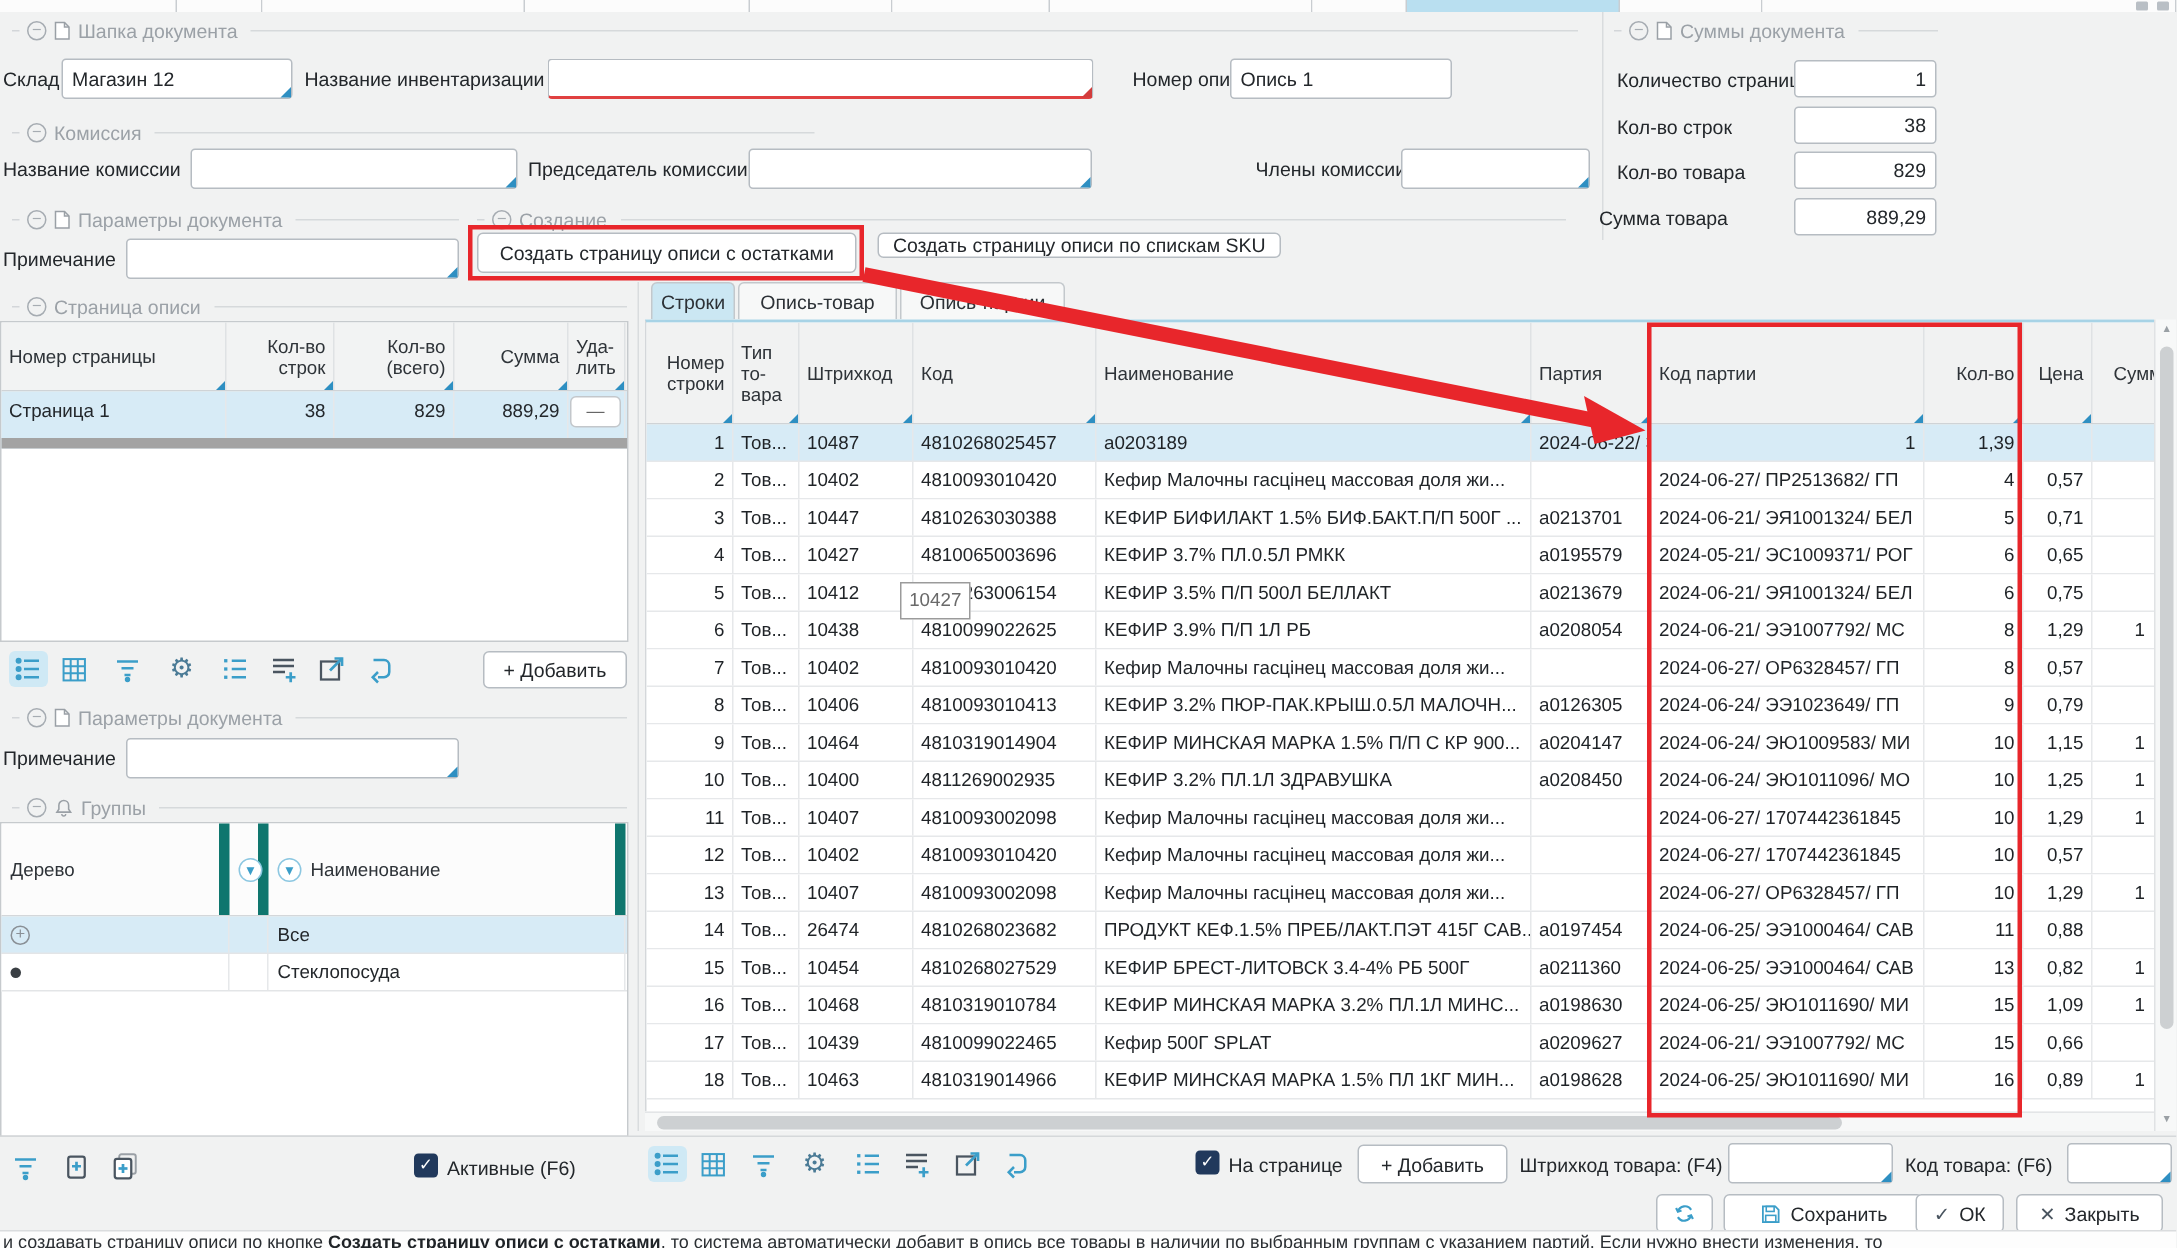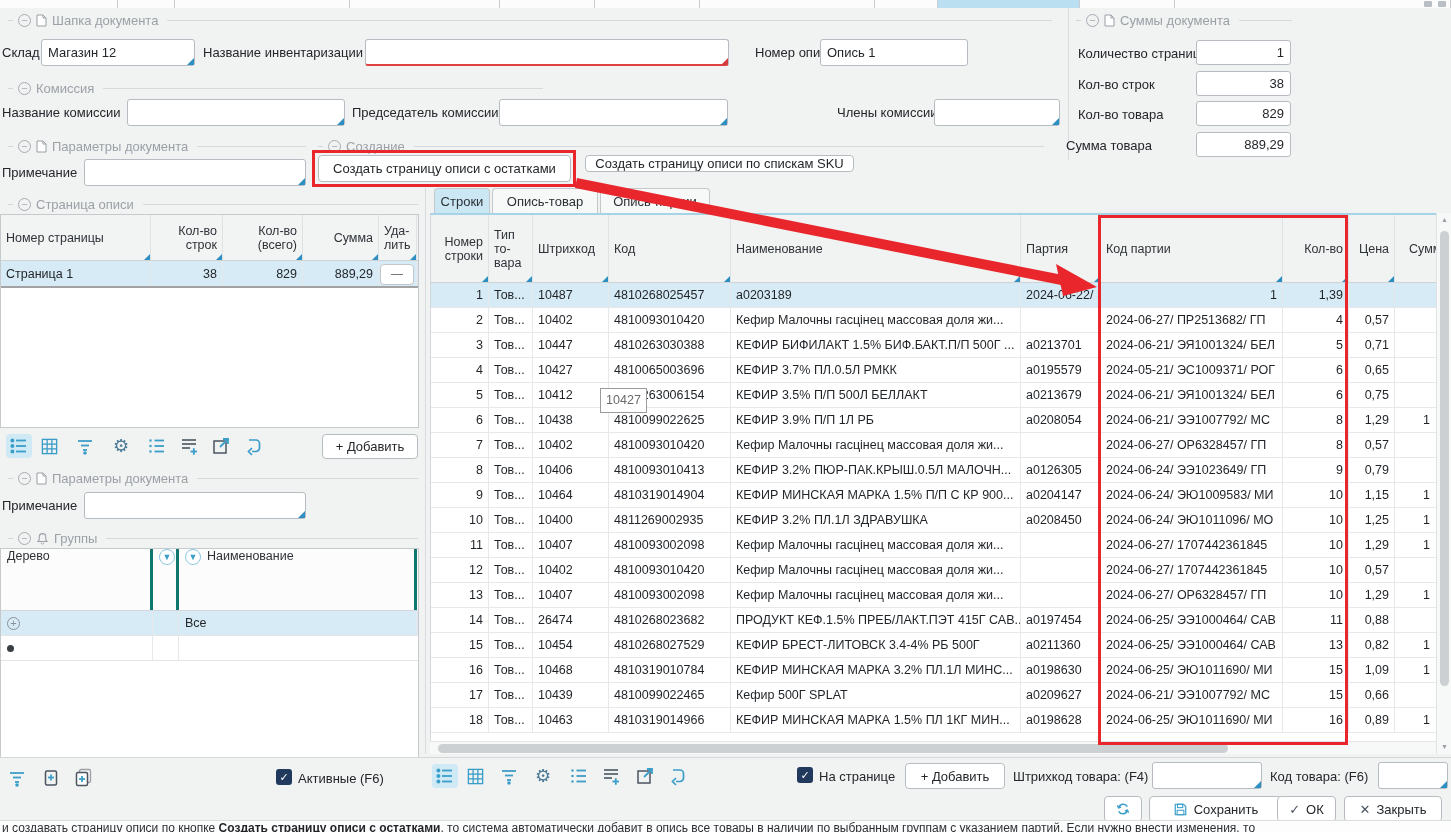--- a/index.html
+++ b/index.html
@@ -31,33 +31,33 @@
   .btn { position:absolute; border:1px solid #b6bcc2; border-radius:4px; background:#fff; font-size:13px; color:#23272b; display:flex; align-items:center; justify-content:center; gap:6px; cursor:pointer; white-space:nowrap;}
   .divider-v { position:absolute; width:1px; background:#d9dcde; }
   .divider-h { position:absolute; height:1px; background:#d5d8da; left:0; right:0;}
 
   
   .panelbox { position:absolute; background:#fff; border:1px solid #c6cacd; }
   .phead { display:grid; grid-template-columns:150px 72px 80px 76px 38px; height:46px; background:#f2f3f3; border-bottom:1px solid #cfd3d6;}
   .ph { position:relative; border-right:1px solid #dfe2e4; padding:2px 5px; font-size:12.5px; color:#2e3338; display:flex; align-items:center;}
   .ph.ra { justify-content:flex-end; text-align:right;}
   .ph::after, .mh::after { content:''; position:absolute; right:0; bottom:0; border-left:6px solid transparent; border-bottom:6px solid #2e8fc2;}
-  .prow { display:grid; grid-template-columns:150px 72px 80px 76px 38px; height:27px; background:#d7ebf6; border-bottom:2px solid #a3a3a3;}
+  .prow { display:grid; grid-template-columns:150px 72px 80px 76px 38px; height:38px; background:#d7ebf6; border-bottom:7px solid #a3a3a3;}
   .pc { padding:0 5px; font-size:12.5px; line-height:26px; border-right:1px solid #e6e8ea; overflow:hidden; white-space:nowrap;}
   .pc.ra { text-align:right; }
   .del-btn { width:34px; height:21px; margin:2px 0 0 1px; border:1px solid #c3c7cb; border-radius:4px; background:#fff; color:#666; font-size:12px; line-height:18px; text-align:center; cursor:pointer;}
 
   
   .ticon { position:absolute; width:26px; height:24px; display:flex; align-items:center; justify-content:center; border-radius:4px; cursor:pointer;}
   .ticon.active { background:#cfe9f5; }
   .gearglyph { font-family:"DejaVu Sans",sans-serif; font-size:18px; color:#4b7b96; line-height:1;}
 
   
   .ghdr { display:grid; grid-template-columns:152px 26px 238px; height:62px; background:#fcfcfc; border-bottom:1px solid #d4d7da;}
-  .gh { position:relative; border-right:3px solid #0f766e; display:flex; gap:6px; padding:0 6px; font-size:12.5px; color:#2e3338;}
+  .gh { position:relative; border-right:7px solid #0f766e; display:flex; align-items:center; gap:6px; padding:0 6px; font-size:12.5px; color:#2e3338;}
   .grow { display:grid; grid-template-columns:152px 26px 238px; height:25px; border-bottom:1px solid #e3e5e7; background:#fff;}
   .grow.sel { background:#d7ebf6; }
   .gc { border-right:1px solid #e6e8ea; padding:0 6px; font-size:12.5px; line-height:24px; overflow:hidden; display:flex; align-items:center;}
   .plus-circle { width:13px; height:13px; border:1px solid #8a9096; border-radius:50%; color:#8a9096; font-size:11px; line-height:11px; text-align:center; display:inline-block;}
   .dot-glyph { width:7px; height:7px; background:#3a3f44; border-radius:50%; display:inline-block;}
   .chev-circle { width:16px; height:16px; border:1px solid #8cc7e1; border-radius:50%; color:#3b9ec9; font-size:9px; line-height:14px; text-align:center; background:#fff; flex:none;}
 
   
   .tab { position:absolute; height:25px; border:1px solid #c3c8cc; border-bottom:none; border-radius:4px 4px 0 0; background:#f7f8f8; display:flex; align-items:center; justify-content:center; font-size:13px; color:#2c3136; cursor:pointer;}
   .tab.active { background:#cbe7f3; }
@@ -358,20 +358,21 @@
             <span class="plus-circle">+</span>
           </div>
           <div class="gc"></div>
           <div class="gc">Все</div>
         </div>
         <div class="grow">
           <div class="gc">
             <span class="dot-glyph"></span>
           </div>
           <div class="gc"></div>
+          <div class="gc">Стеклопосуда</div>
         </div>
       </div>
   </div>
 
   <div class="divider-h" style="top:757px"></div>
   <div class="ticon" style="left:4px; top:766px">
     <svg class="ic" width="20" height="20" viewBox="0 0 20 20">
         <g stroke="#3b9ec9" stroke-width="1.8" fill="none">
           <line x1="3" y1="5" x2="17" y2="5"></line>
           <line x1="6" y1="9.5" x2="14" y2="9.5"></line>

